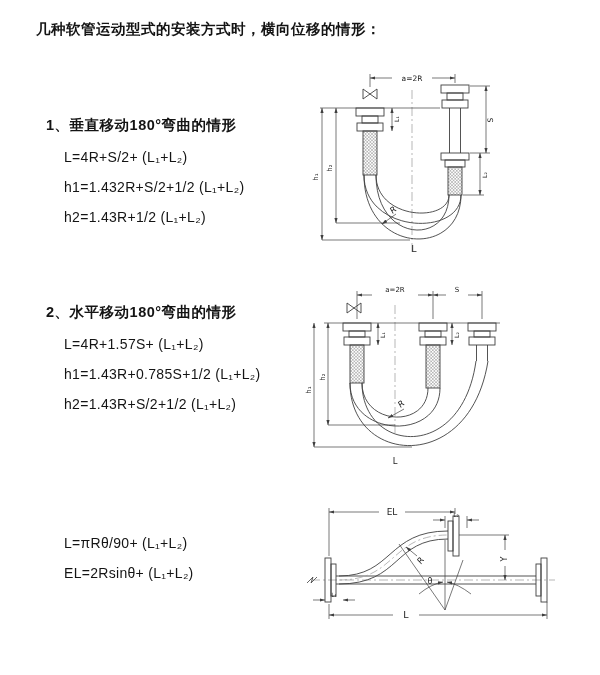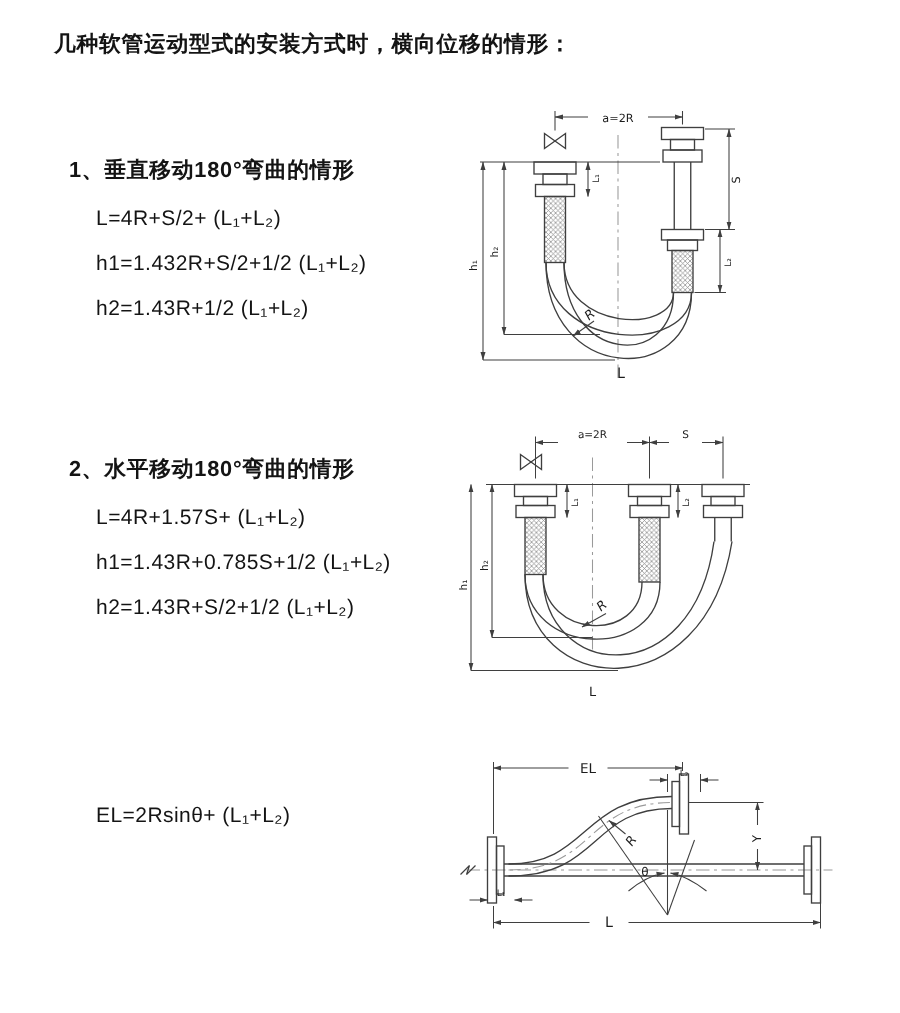--- a/index.html
+++ b/index.html
@@ -2,21 +2,21 @@
 <html><head>
 <meta charset="utf-8">
 <style>
   html,body{margin:0;padding:0}
   body{
     width:600px;height:675px;background:#ffffff;position:relative;overflow:hidden;
     font-family:"Liberation Sans","DejaVu Sans",sans-serif;color:#141414;
   }
   .title{position:absolute;left:36px;top:20px;font-size:14.5px;font-weight:bold;letter-spacing:.5px}
   .section{position:absolute;left:46px}
-  #sec1{top:104px}
+  #sec1{top:116px}
   #sec2{top:303px}
   #sec3{top:521px}
   .sec-heading{font-size:14.5px;font-weight:bold;letter-spacing:.5px}
   .formula{font-size:14px;font-weight:normal;letter-spacing:.3px;margin:14px 0 0 18px;white-space:pre}
   svg.diag{position:absolute}
   #d1{left:300px;top:62px;width:290px;height:200px}
   #d2{left:300px;top:275px;width:300px;height:195px}
   #d3{left:295px;top:498px;width:305px;height:155px}
   svg text{fill:#1c1c1c;stroke:none;font-family:"DejaVu Sans",sans-serif}
 </style>
@@ -33,20 +33,21 @@
 </div>
 
 <div class="section" id="sec2">
   <div class="sec-heading">2、水平移动180°弯曲的情形</div>
   <div class="formula">L=4R+1.57S+ (L₁+L₂)</div>
   <div class="formula">h1=1.43R+0.785S+1/2 (L₁+L₂)</div>
   <div class="formula">h2=1.43R+S/2+1/2 (L₁+L₂)</div>
 </div>
 
 <div class="section" id="sec3">
+  <div class="formula">L=πRθ/90+ (L₁+L₂)</div>
   <div class="formula">EL=2Rsinθ+ (L₁+L₂)</div>
 </div>
 
 <svg id="d1" class="diag" viewBox="0 0 290 200">
   <defs>
     <marker id="arr1" viewBox="0 0 10 10" refX="9.5" refY="5" markerWidth="8" markerHeight="8" orient="auto-start-reverse">
       <path d="M0 2 L10 5 L0 8 Z" fill="#3f3f3f"></path>
     </marker>
     <pattern id="braid1" width="3.2" height="3.2" patternUnits="userSpaceOnUse">
       <path d="M0 3.2 L3.2 0 M0 0 L3.2 3.2" stroke="#8a8a8a" stroke-width="0.5" fill="none"></path>

